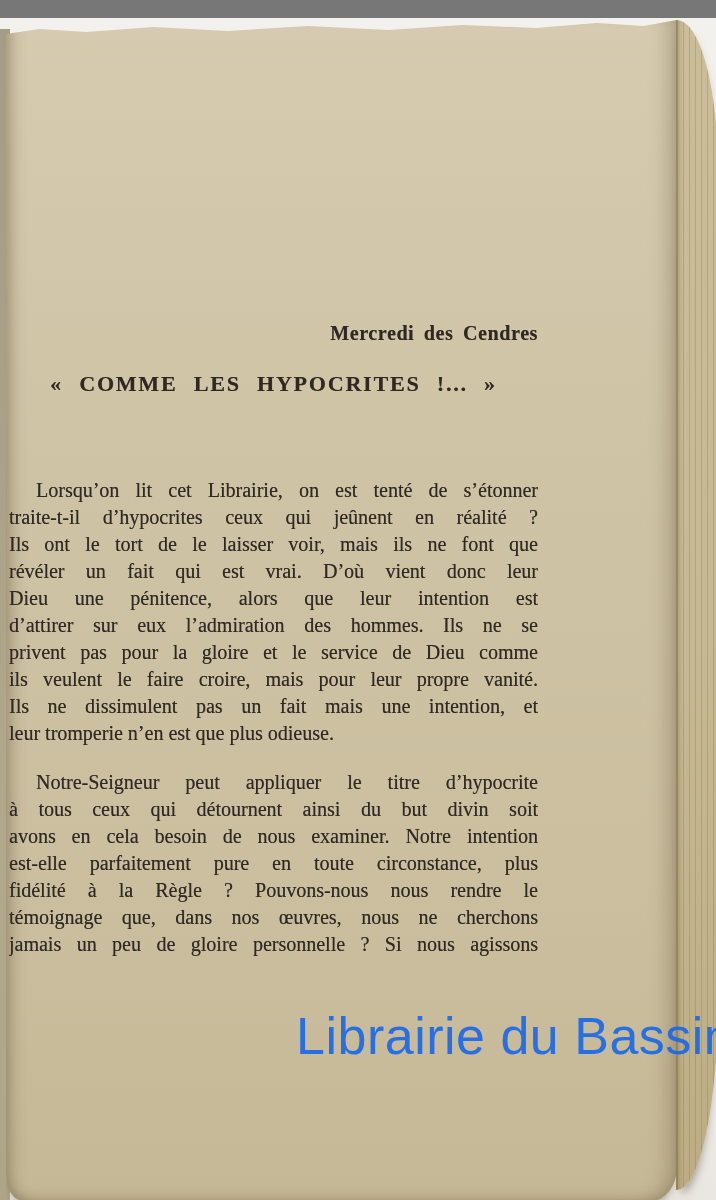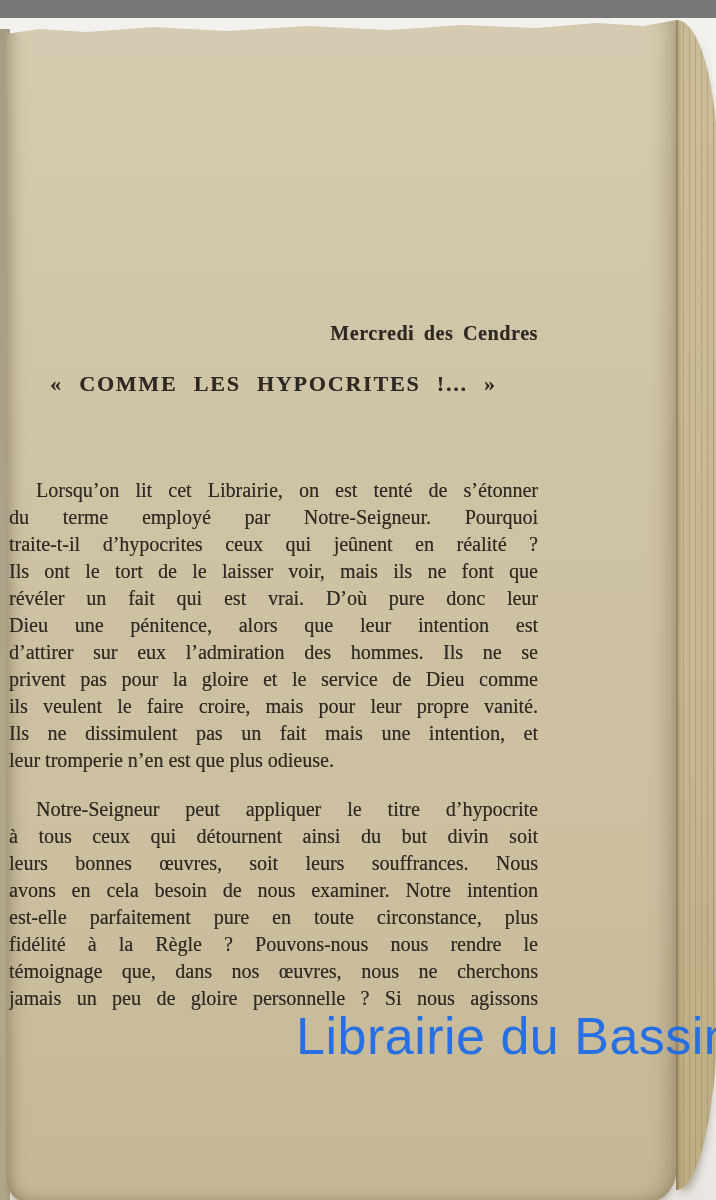--- a/index.html
+++ b/index.html
@@ -99,35 +99,33 @@
 <div class="photo">
   <div class="spine"></div>
 
   <div class="page">
     <div class="page-content">
       <div class="running-head">Mercredi des Cendres</div>
       <div class="chapter-title">« COMME LES HYPOCRITES !... »</div>
       <div class="text-block">
           <div class="para">
             <div class="line first">Lorsqu’on lit cet Librairie, on est tenté de s’étonner</div>
-            <div class="line">du terme employé par Notre-Seigneur. Pourquoi</div>
             <div class="line">traite-t-il d’hypocrites ceux qui jeûnent en réalité ?</div>
             <div class="line">Ils ont le tort de le laisser voir, mais ils ne font que</div>
-            <div class="line">révéler un fait qui est vrai. D’où pure donc leur</div>
+            <div class="line">révéler un fait qui est vrai. D’où vient donc leur</div>
             <div class="line">Dieu une pénitence, alors que leur intention est</div>
             <div class="line">d’attirer sur eux l’admiration des hommes. Ils ne se</div>
             <div class="line">privent pas pour la gloire et le service de Dieu comme</div>
             <div class="line">ils veulent le faire croire, mais pour leur propre vanité.</div>
             <div class="line">Ils ne dissimulent pas un fait mais une intention, et</div>
             <div class="line end">leur tromperie n’en est que plus odieuse.</div>
           </div>
           <div class="para">
             <div class="line first">Notre-Seigneur peut appliquer le titre d’hypocrite</div>
             <div class="line">à tous ceux qui détournent ainsi du but divin soit</div>
-            <div class="line">leurs bonnes œuvres, soit leurs souffrances. Nous</div>
             <div class="line">avons en cela besoin de nous examiner. Notre intention</div>
             <div class="line">est-elle parfaitement pure en toute circonstance, plus</div>
             <div class="line">fidélité à la Règle ? Pouvons-nous nous rendre le</div>
             <div class="line">témoignage que, dans nos œuvres, nous ne cherchons</div>
             <div class="line">jamais un peu de gloire personnelle ? Si nous agissons</div>
           </div>
         </div>
     </div>
   </div>
 

